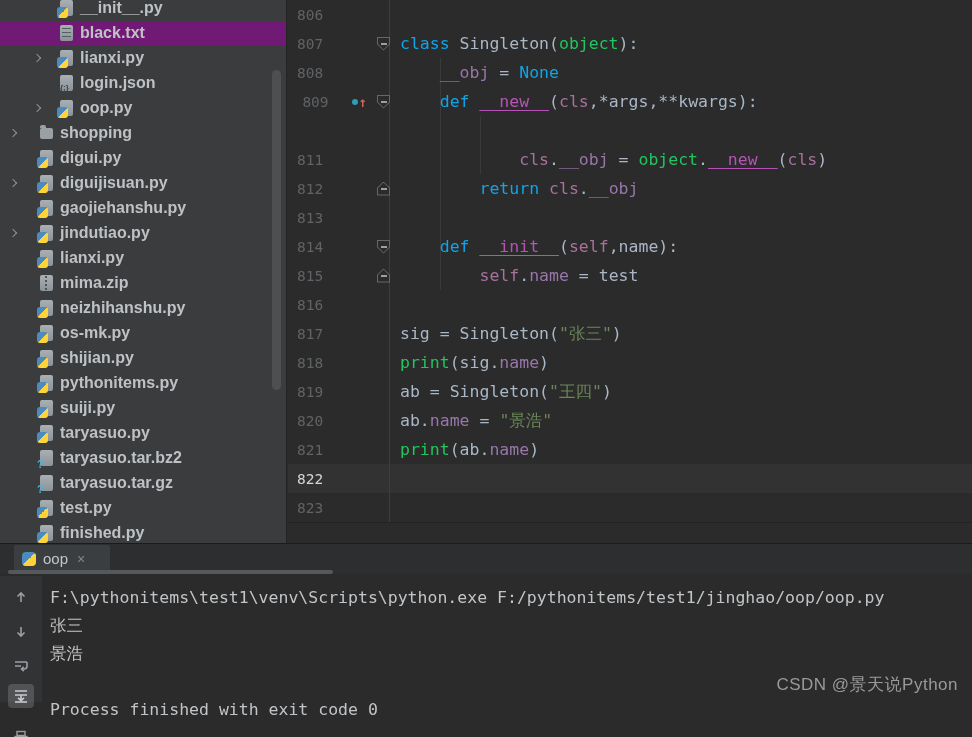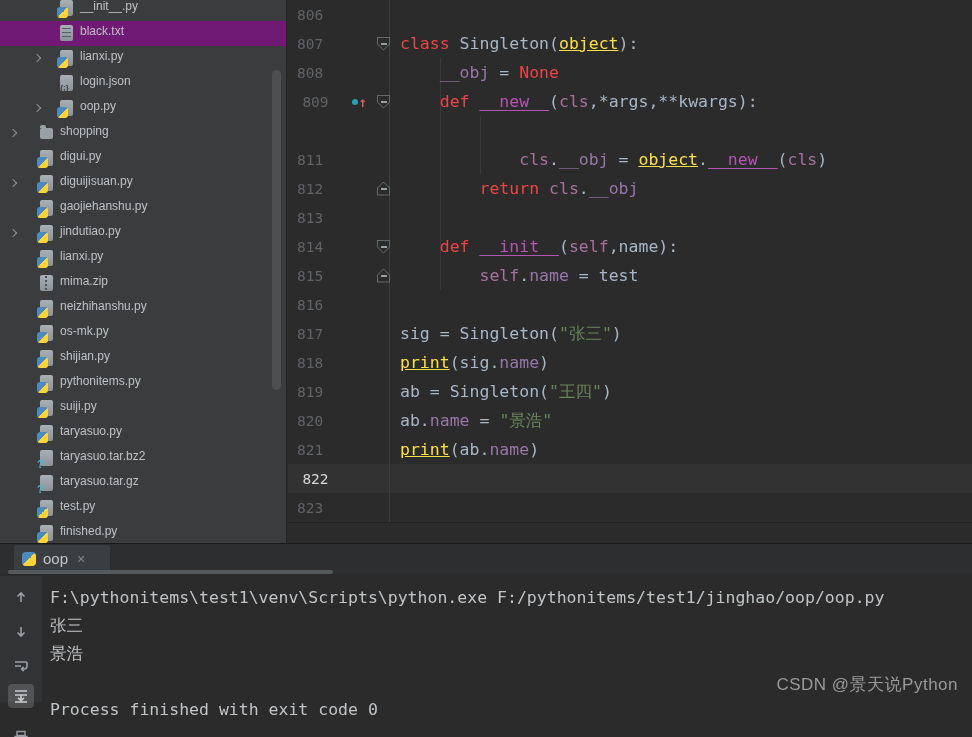--- a/index.html
+++ b/index.html
@@ -6,21 +6,21 @@
   *{box-sizing:border-box;}
   .app{position:relative;width:972px;height:737px;background:#2b2b2b;overflow:hidden;
        font-family:"Liberation Sans",sans-serif;}
 
   
   .tree{position:absolute;left:0;top:0;width:287px;height:543px;background:#3a3c3e;overflow:hidden;border-right:1px solid #242424;}
   .tree-row{position:absolute;left:0;width:100%;height:25px;}
   .tree-row.sel{background:#701a75;}
   .chev{position:absolute;top:9px;width:10px;height:10px;}
   .chev.has::after{content:"";display:block;width:5px;height:5px;border-right:1.6px solid #8f9396;border-top:1.6px solid #8f9396;transform:rotate(45deg);}
-  .tlabel{position:absolute;top:3px;font-size:12px;color:#bfc2c5;white-space:nowrap;}
+  .tlabel{position:absolute;top:3px;font-size:16px;color:#bfc2c5;white-space:nowrap;font-weight:bold;}
   .fic{position:absolute;top:4px;width:13px;height:16px;border-radius:2px;}
   .ic-py,.ic-txt,.ic-json,.ic-zip,.ic-unknown{background:linear-gradient(#a9b0b4,#8b9399);}
   .ic-py::after{content:"";position:absolute;left:-3px;bottom:-2px;width:11px;height:11px;border-radius:3px;
       background:linear-gradient(135deg,#4b8bbe 0 50%,#ffd43b 50% 100%);}
   .ic-txt::after{content:"";position:absolute;left:2px;right:2px;top:3px;height:10px;
       background:repeating-linear-gradient(#565e64 0 1.5px,transparent 1.5px 4px);}
   .ic-json::after{content:"{;}";position:absolute;left:0;bottom:-1px;font-size:8px;color:#3f464b;font-weight:bold;}
   .ic-zip::after{content:"";position:absolute;left:5px;top:1px;bottom:1px;width:2px;
       background:repeating-linear-gradient(#4c545a 0 2px,transparent 2px 4px);}
   .ic-unknown::after{content:"?";position:absolute;left:-3px;bottom:-4px;color:#4fb3d9;font-weight:bold;font-size:11px;}
@@ -44,23 +44,23 @@
   .ovr{display:flex;align-items:center;gap:1px;}
   .ovr .donut{width:6px;height:6px;border:3px solid #2aa0b4;border-radius:50%;}
   .ovr .arrow{color:#d2605e;font-weight:bold;font-size:14px;line-height:14px;}
   .fold{position:relative;width:13px;height:14px;display:flex;align-items:center;justify-content:center;background:#63686c;}
   .fold.open{clip-path:polygon(0 0,100% 0,100% 55%,50% 100%,0 55%);}
   .fold.close{clip-path:polygon(50% 0,100% 45%,100% 100%,0 100%,0 45%);}
   .fold i{position:absolute;inset:1px;background:#2b2b2b;}
   .fold.open i{clip-path:polygon(0 0,100% 0,100% 55%,50% 100%,0 55%);}
   .fold.close i{clip-path:polygon(50% 0,100% 45%,100% 100%,0 100%,0 45%);}
   .fold s{position:relative;z-index:1;width:6px;height:2px;background:#9aa0a4;text-decoration:none;}
-  .tk-kw{color:#ef4444;}
+  .tk-kw{color:#0ea5e9;}
   .tk-magic{color:#b753b7;text-decoration:underline;text-underline-offset:3px;}
-  .tk-builtin{color:#fde047;text-decoration:underline;}
+  .tk-builtin{color:#22c55e;}
   .tk-str{color:#6a8759;}
   .tk-self{color:#a9719c;}
   .tk-attr{color:#9876aa;}
   .tk-pln{color:#a9b7c6;}
 
   
   .run{position:absolute;left:0;top:543px;width:100%;height:159px;background:#2b2b2b;border-top:1px solid #1b1b1b;}
   .tab-row{position:absolute;left:0;top:0;width:100%;height:30px;background:#2c2e30;}
   .run-tab{position:absolute;left:14px;top:1px;width:96px;height:27px;background:#3b3e40;border-radius:2px;
            display:flex;align-items:center;gap:7px;padding:0 8px;}
@@ -315,21 +315,21 @@
           <span class="ovr-slot"></span>
           <span class="fold-slot"></span>
           <pre class="code"><span class="tk-pln">ab.</span><span class="tk-attr">name</span><span class="tk-pln"> = </span><span class="tk-str">"景浩"</span></pre>
         </div>
         <div class="eline" style="top: 435px;">
           <span class="lnum">821</span>
           <span class="ovr-slot"></span>
           <span class="fold-slot"></span>
           <pre class="code"><span class="tk-builtin">print</span><span class="tk-pln">(ab.</span><span class="tk-attr">name</span><span class="tk-pln">)</span></pre>
         </div>
-        <div class="eline" style="top: 464px; text-align: center;">
+        <div class="eline" style="top: 464px;">
           <span class="lnum active">822</span>
           <span class="ovr-slot"></span>
           <span class="fold-slot"></span>
           <pre class="code"></pre>
         </div>
         <div class="eline" style="top: 493px;">
           <span class="lnum">823</span>
           <span class="ovr-slot"></span>
           <span class="fold-slot"></span>
           <pre class="code"></pre>

